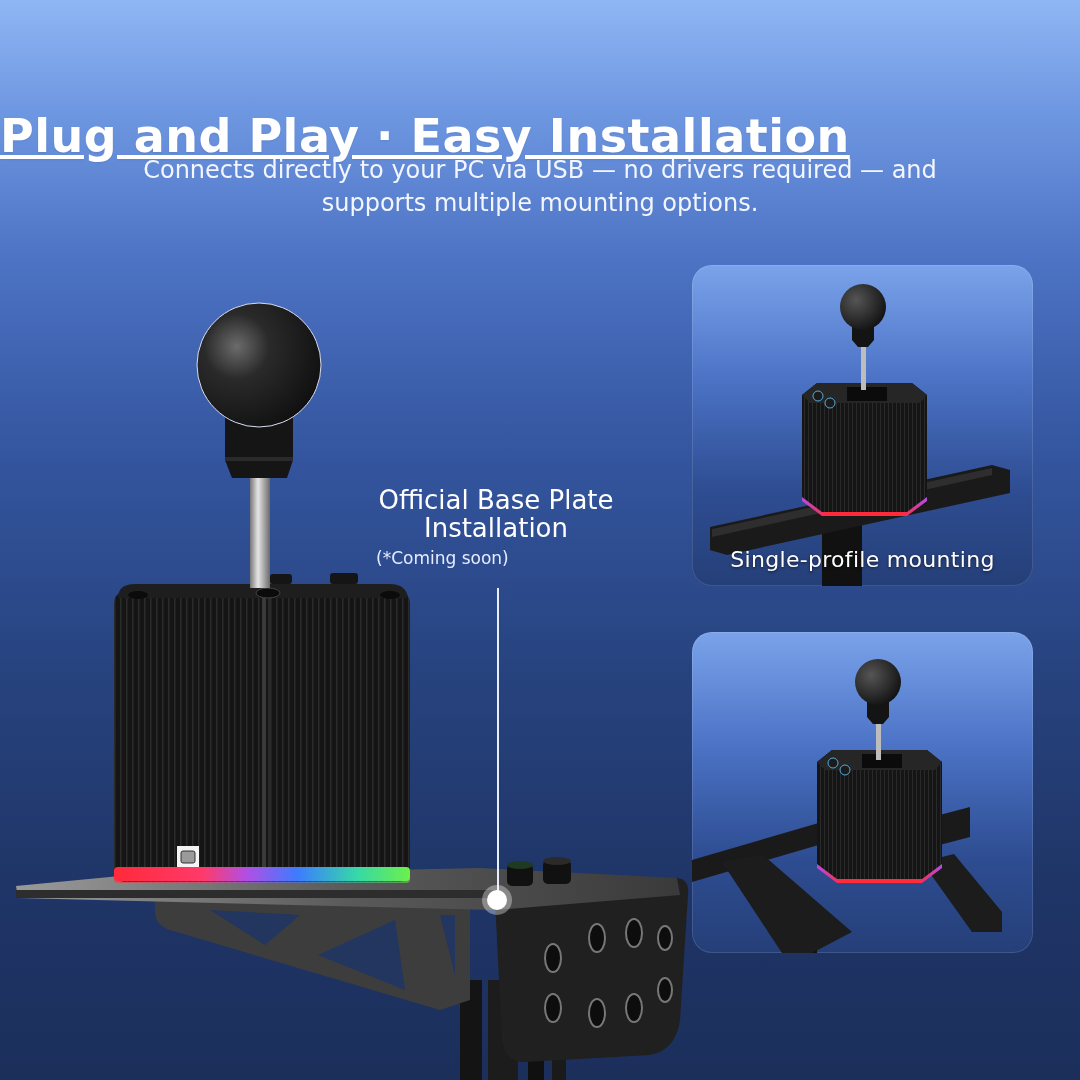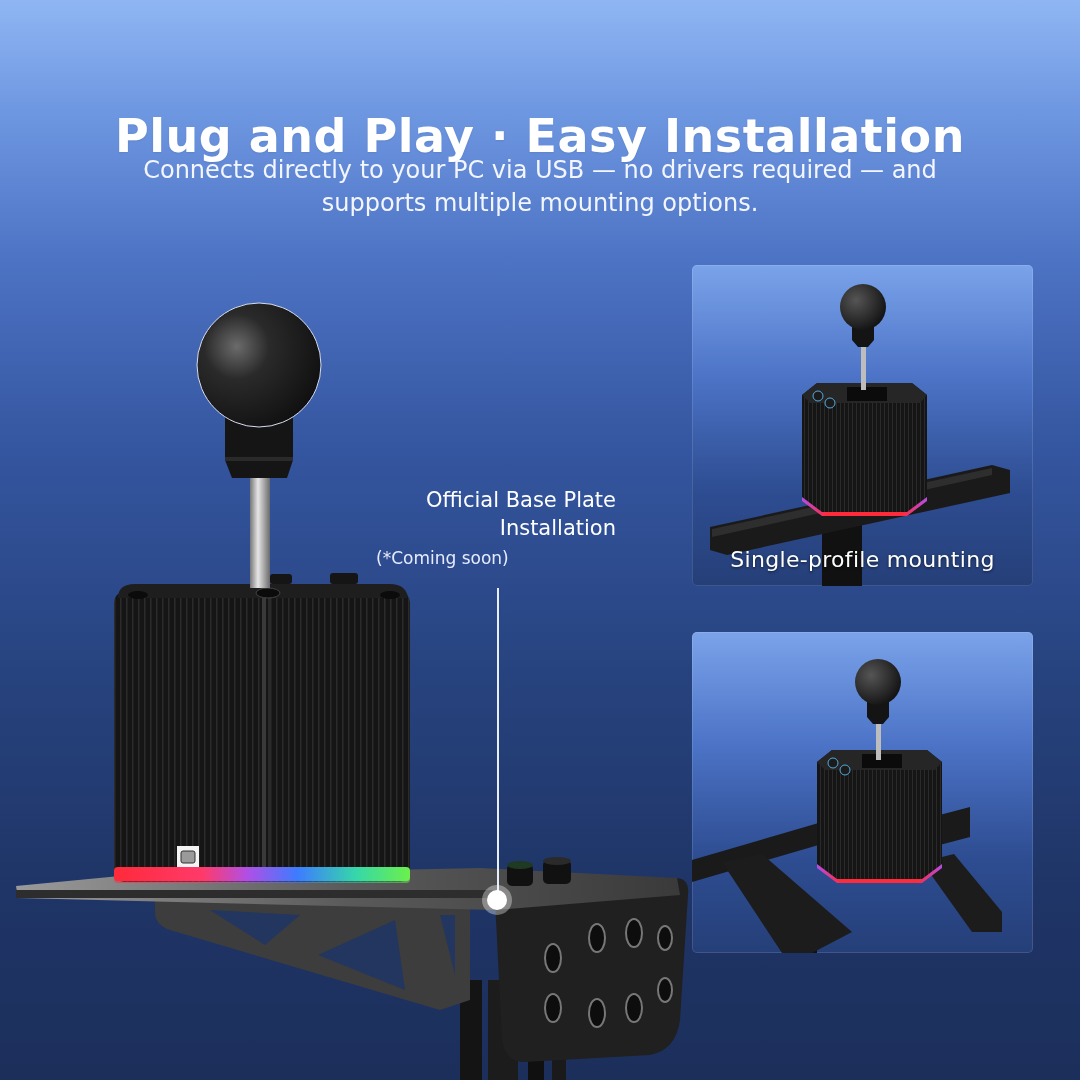--- a/index.html
+++ b/index.html
@@ -3,46 +3,47 @@
 <meta charset="utf-8">
 <style>
   html,body{margin:0;padding:0;}
   body{width:1080px;height:1080px;overflow:hidden;}
   .canvas{
     position:relative;width:1080px;height:1080px;overflow:hidden;
     background:linear-gradient(180deg,#8fb6f3 0%,#6f98e2 10%,#4d73c4 24%,#34559f 42%,#27437f 62%,#1f3567 82%,#1c2f5b 100%);
     font-family:"DejaVu Sans","Liberation Sans",sans-serif;color:#fff;
   }
   .title{
-    position:absolute;left:0;right:0;top:78px;text-align:center;
+    position:absolute;left:0;right:0;top:78px;
     font-size:46px;font-weight:bold;letter-spacing:0.5px;color:#ffffff;
     text-shadow:0 1px 2px rgba(0,0,0,0.08);
+    text-decoration:underline;
   }
   .subtitle{
     position:absolute;left:90px;right:90px;top:150px;text-align:center;
     font-size:24px;line-height:33px;color:#f3f6ff;font-weight:normal;
   }
   
   .hero{position:absolute;left:0;top:290px;width:700px;height:790px;}
   .callout-label{
-    position:absolute;left:376px;top:486px;width:240px;text-align:right;
-    font-size:21px;line-height:28px;color:#ffffff;
+    position:absolute;left:376px;top:486px;width:240px;text-align:center;
+    font-size:26px;line-height:28px;color:#ffffff;
   }
   .callout-note{
     position:absolute;left:376px;top:548px;width:240px;text-align:left;
     font-size:17px;color:#e6ecff;
   }
   .callout-line{position:absolute;left:497px;top:588px;width:2px;height:312px;background:#e8eefc;}
   .callout-dot{
     position:absolute;left:487px;top:890px;width:20px;height:20px;border-radius:50%;
     background:#ffffff;box-shadow:0 0 0 5px rgba(255,255,255,0.35);
   }
   
   .card{
-    position:absolute;left:692px;width:341px;height:321px;border-radius:5px;overflow:hidden;
+    position:absolute;left:692px;width:341px;height:321px;border-radius:20px;overflow:hidden;
     background:linear-gradient(180deg,#7aa3ea 0%,#4c73c6 35%,#2e4d92 70%,#253f78 100%);
     box-shadow:0 0 0 1px rgba(255,255,255,0.12) inset;
   }
   .card1{top:265px;}
   .card2{top:632px;}
   .card-label{
     position:absolute;left:0;right:0;bottom:14px;text-align:center;
     font-size:22px;color:#ffffff;letter-spacing:0.3px;
     text-shadow:0 1px 3px rgba(0,0,0,0.6);
   }

